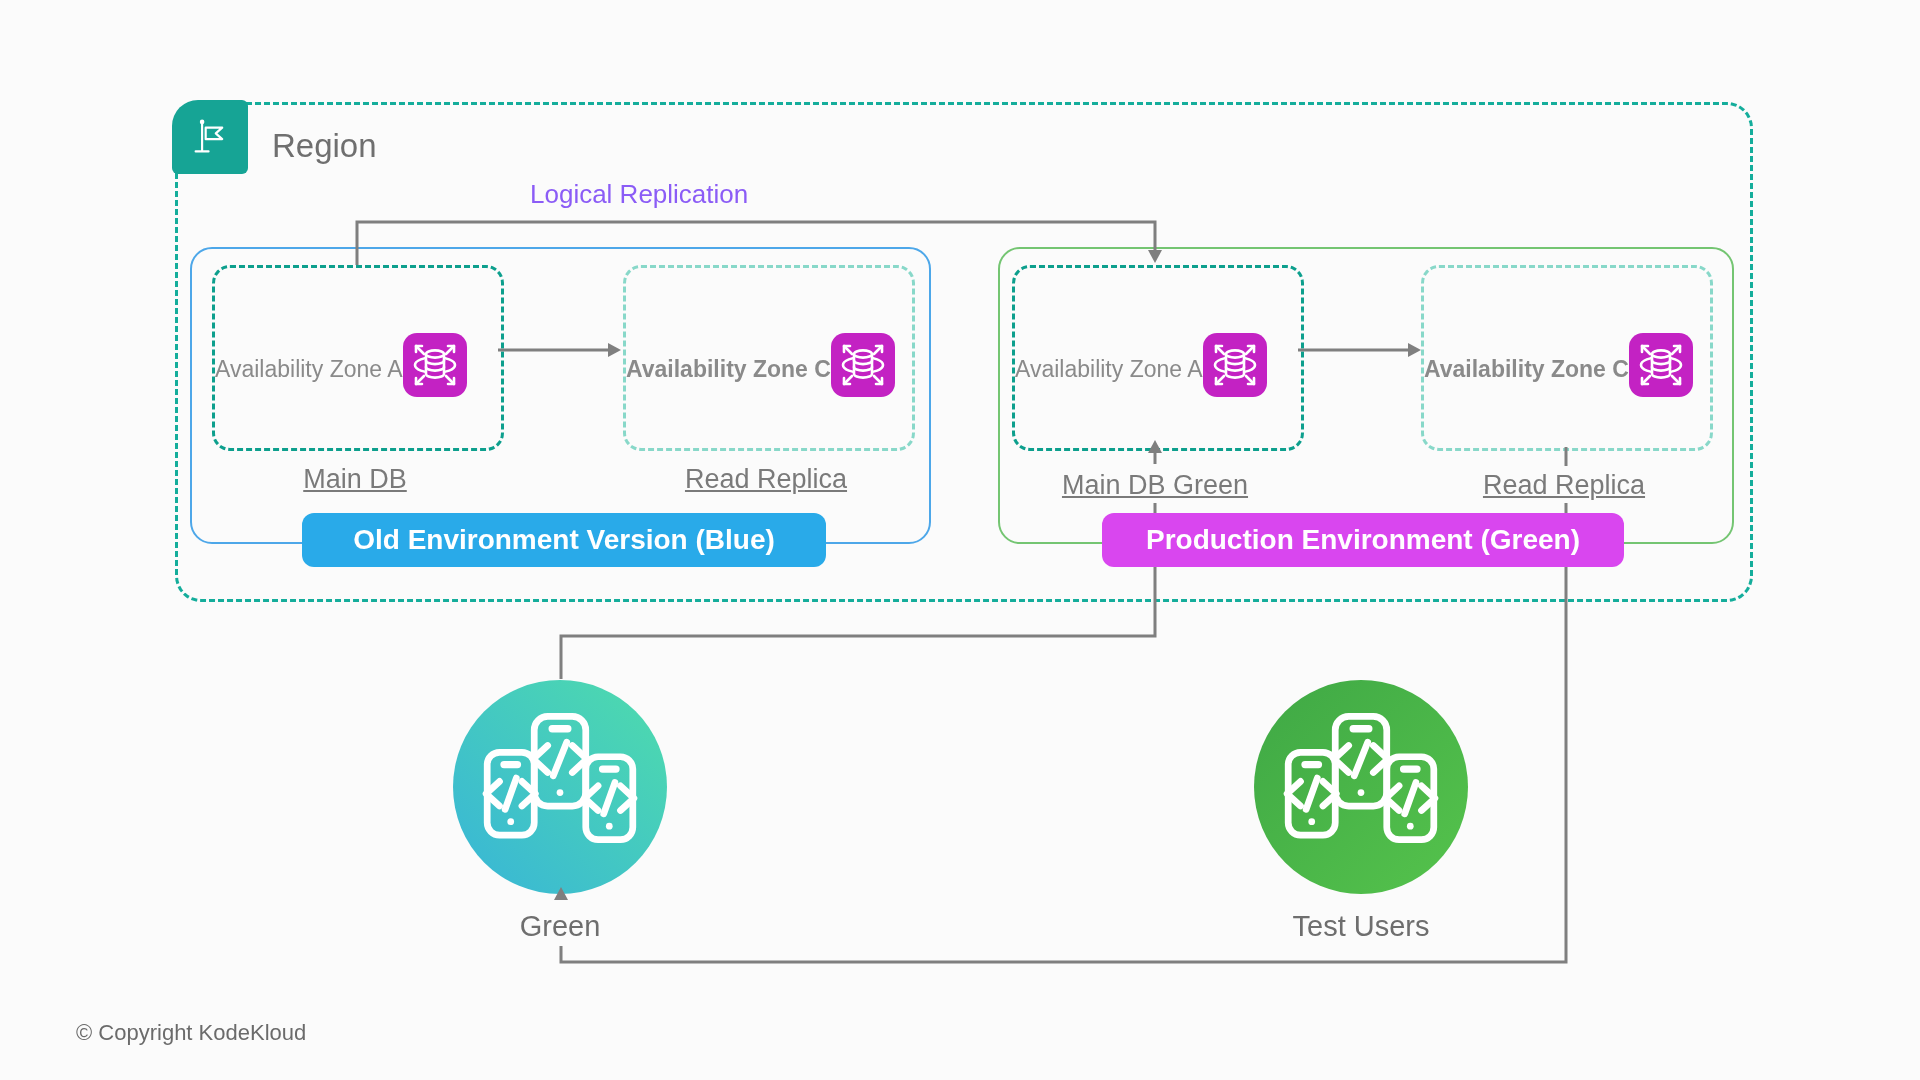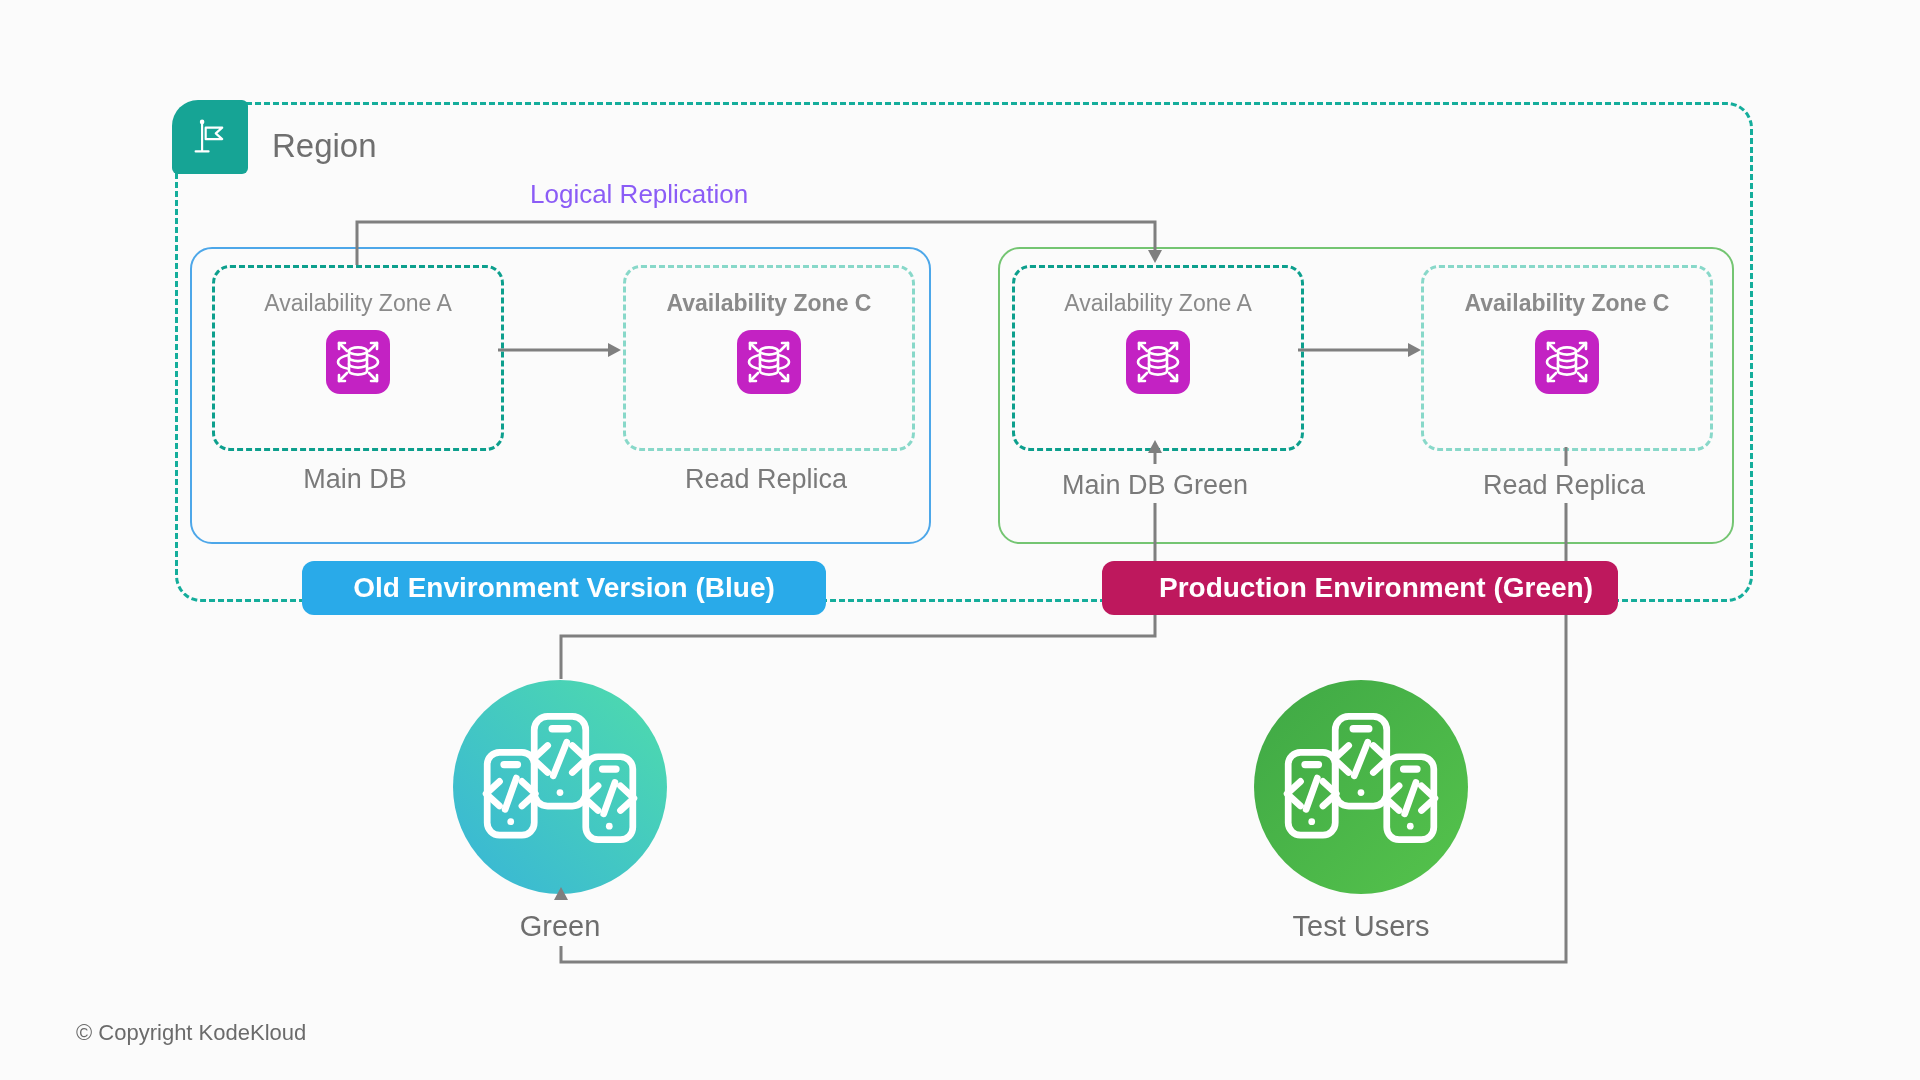--- a/index.html
+++ b/index.html
@@ -20,42 +20,42 @@
   .replication-label{left:530px;top:179px;width:500px;text-align:left;
     font-size:26px;color:#8b5cf6;z-index:6;}
 
   
   .env-box{border-radius:22px;z-index:2;}
   .env-blue{left:190px;top:247px;width:737px;height:293px;border:2px solid #4da7e9;}
   .env-green{left:998px;top:247px;width:732px;height:293px;border:2px solid #74c572;}
 
   
   .az-box{width:286px;height:180px;border-radius:18px;z-index:3;
-    display:flex;flex-direction:column;align-items:center;}
+    display:flex;align-items:center;}
   .az-dark{border:3px dashed #0d9f8d;}
   .az-light{border:3px dashed #88d8c9;font-weight:bold;}
   .az-a-blue{left:212px;top:265px;}
   .az-c-blue{left:623px;top:265px;}
   .az-a-green{left:1012px;top:265px;}
   .az-c-green{left:1421px;top:265px;}
   .az-label{margin-top:22px;font-size:23px;color:#8a8a8a;}
   .db-icon{width:64px;height:64px;margin-top:13px;}
 
   
-  .zone-caption{width:286px;text-align:center;font-size:27px;color:#7a7a7a;z-index:6;}
+  .zone-caption{width:286px;text-align:center;font-size:27px;color:#7a7a7a;z-index:6;text-decoration:underline;}
   .cap-main-db{left:212px;top:464px;}
   .cap-read-replica-blue{left:623px;top:464px;}
   .cap-main-db-green{left:1012px;top:470px;}
   .cap-read-replica-green{left:1421px;top:470px;}
 
   
   .badge{height:54px;border-radius:12px;color:#ffffff;font-size:28px;font-weight:600;
-    display:flex;align-items:center;justify-content:center;z-index:10;margin-top:48px;}
+    display:flex;align-items:center;justify-content:center;z-index:10;}
   .badge-blue{left:302px;top:513px;width:524px;background:#29aae9;}
-  .badge-green{left:1102px;top:513px;width:484px;background:#be185d;padding-left:32px;}
+  .badge-green{left:1102px;top:513px;width:522px;background:#d946ef;}
 
   
   .actor-circle{width:214px;height:214px;border-radius:50%;z-index:4;
     display:flex;align-items:center;justify-content:center;}
   .client-circle{left:453px;top:680px;background:linear-gradient(to top right,#38b5d8,#4fdcab);}
   .test-circle{left:1254px;top:680px;background:linear-gradient(to bottom right,#3fa845,#55c34c);}
   .phones-icon{width:168px;height:168px;}
   .actor-label{width:240px;text-align:center;font-size:29px;color:#6e6e6e;z-index:6;}
   .client-label{left:440px;top:910px;}
   .test-label{left:1241px;top:910px;}

